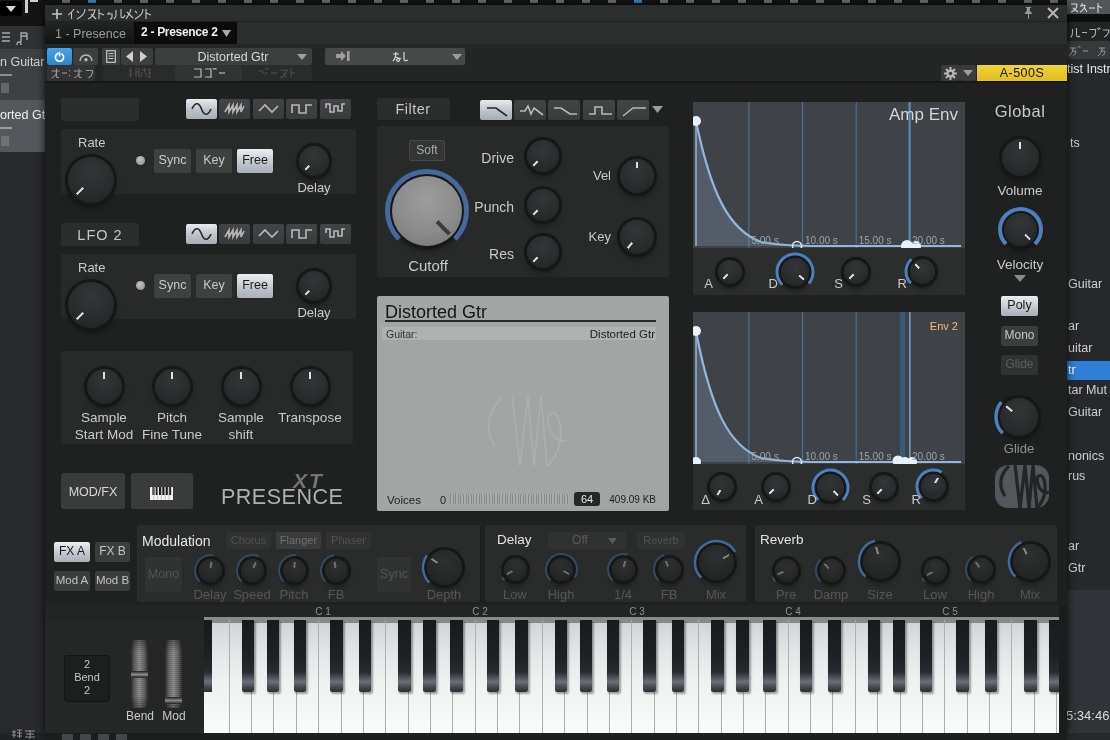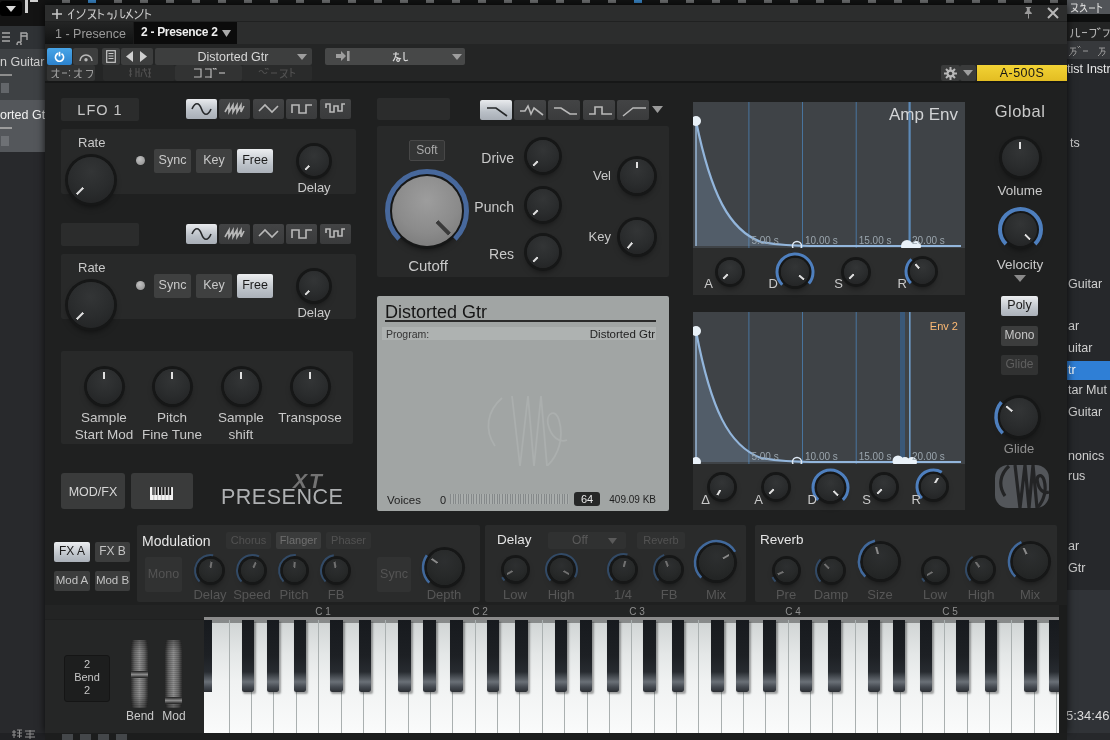--- a/index.html
+++ b/index.html
@@ -217,21 +217,20 @@
       </g>
       <circle cx="6.5" cy="6.5" r="1.8" fill="#3a3b3b"></circle>
     </svg>
 <div class="" style="left:960px;top:65px;width:16px;height:16px;background:#3a3b3b;border-radius:2px;"></div>
 <svg style="left:963px;top:70px" width="10" height="6">
       <path d="M0 0 L5 6 L10 0 Z" fill="#9e9e9e"></path>
     </svg>
 <div class="" style="left:977px;top:65px;width:90px;height:16px;background:linear-gradient(#f2d335,#e3bd22);"></div>
 <div class="t" style="left:922px;top:66px;width:200px;text-align:center;font-size:12.5px;color:#151515;letter-spacing:.5px;">A-500S</div>
 <div class="" style="left:61px;top:98px;width:78px;height:23px;background:#2b2c2c;border-radius:2px;"></div>
-<div class="t" style="left:0px;top:102px;width:200px;text-align:center;font-size:14.5px;color:#c6c6c6;letter-spacing:1px;">LFO 1</div>
 <div class="" style="left:186.0px;top:99px;width:31px;height:20px;background:linear-gradient(#e8eaed,#b9bfc6 60%,#a8aeb6);border-radius:2px;"></div>
 <svg style="left:188.0px;top:99px" width="27" height="20">
       <path d="M4 10 C 7 3, 11 3, 13.5 10 C 16 17, 20 17, 23 10" stroke="#26282a" stroke-width="1.6" fill="none"></path>
     </svg>
 <div class="" style="left:219.4px;top:99px;width:31px;height:20px;background:linear-gradient(#434445,#3a3b3c);border-radius:2px;"></div>
 <svg style="left:221.4px;top:99px" width="27" height="20">
       <path d="M4 13 L8 6 L8 13 L12 6 L12 13 L16 6 L16 13 L20 6 L20 13 L23 7" stroke="#b9b9b9" stroke-width="1.6" fill="none"></path>
     </svg>
 <div class="" style="left:252.8px;top:99px;width:31px;height:20px;background:linear-gradient(#434445,#3a3b3c);border-radius:2px;"></div>
 <svg style="left:254.8px;top:99px" width="27" height="20">
@@ -255,20 +254,21 @@
 <div class="t" style="left:72.5px;top:153.25px;width:200px;text-align:center;font-size:12.5px;color:#c9c9c9;">Sync</div>
 <div class="" style="left:196px;top:149px;width:36px;height:24px;background:#3f4040;border-radius:2px;"></div>
 <div class="t" style="left:114.0px;top:153.25px;width:200px;text-align:center;font-size:12.5px;color:#c9c9c9;">Key</div>
 <div class="" style="left:237px;top:149px;width:36px;height:24px;background:linear-gradient(#eceef0,#b9bfc6 70%,#abb1b9);border-radius:2px;"></div>
 <div class="t" style="left:155.0px;top:153.25px;width:200px;text-align:center;font-size:12.5px;color:#1b1b1b;">Free</div>
 <div style="position:absolute;left:299.0px;top:146.0px;width:30px;height:30px;border-radius:50%;background:radial-gradient(circle at 50% 32%, #333536 0%, #2a2c2d 52%, #202122 100%);box-shadow:0 0 0 3px #161717, 0 4px 6px rgba(0,0,0,.5);">
 <div style="position:absolute;left:calc(50% - 1.0px);bottom:50%;width:2px;height:15.0px;transform-origin:50% 100%;transform:rotate(-135deg);background:linear-gradient(to bottom,transparent 0,transparent 2.5px,#e0e0e0 2.5px,#e0e0e0 8.5px,transparent 8.5px);"></div>
 </div>
 <div class="t" style="left:214px;top:181px;width:200px;text-align:center;font-size:13px;color:#c9c9c9;">Delay</div>
 <div class="" style="left:61px;top:223px;width:78px;height:23px;background:#2b2c2c;border-radius:2px;"></div>
+<div class="t" style="left:0px;top:227px;width:200px;text-align:center;font-size:14.5px;color:#c6c6c6;letter-spacing:1px;">LFO 2</div>
 <div class="" style="left:186.0px;top:224px;width:31px;height:20px;background:linear-gradient(#e8eaed,#b9bfc6 60%,#a8aeb6);border-radius:2px;"></div>
 <svg style="left:188.0px;top:224px" width="27" height="20">
       <path d="M4 10 C 7 3, 11 3, 13.5 10 C 16 17, 20 17, 23 10" stroke="#26282a" stroke-width="1.6" fill="none"></path>
     </svg>
 <div class="" style="left:219.4px;top:224px;width:31px;height:20px;background:linear-gradient(#434445,#3a3b3c);border-radius:2px;"></div>
 <svg style="left:221.4px;top:224px" width="27" height="20">
       <path d="M4 13 L8 6 L8 13 L12 6 L12 13 L16 6 L16 13 L20 6 L20 13 L23 7" stroke="#b9b9b9" stroke-width="1.6" fill="none"></path>
     </svg>
 <div class="" style="left:252.8px;top:224px;width:31px;height:20px;background:linear-gradient(#434445,#3a3b3c);border-radius:2px;"></div>
 <svg style="left:254.8px;top:224px" width="27" height="20">
@@ -327,20 +327,21 @@
       <rect x="5.699999999999999" y="0" width="2.2" height="8" fill="#1a1a1a"></rect>
       <rect x="9.0" y="0" width="2.2" height="8" fill="#1a1a1a"></rect>
       <rect x="12.299999999999999" y="0" width="2.2" height="8" fill="#1a1a1a"></rect>
       <rect x="15.6" y="0" width="2.2" height="8" fill="#1a1a1a"></rect>
       <rect x="18.9" y="0" width="2.2" height="8" fill="#1a1a1a"></rect>
       <path d="M3.8 0 V13 M7.6 0 V13 M11.4 0 V13 M15.2 0 V13 M19 0 V13" stroke="#aaa" stroke-width="0.7"></path>
     </svg>
 <div class="t" style="left:293px;top:469px;font-size:21px;color:#737373;font-weight:bold;font-style:italic;letter-spacing:2px;">XT</div>
 <div class="t" style="left:221px;top:485px;font-size:21.5px;color:#aeb0b2;letter-spacing:0.5px;">PRESENCE</div>
 <div class="" style="left:377px;top:98px;width:73px;height:22px;background:#2b2c2c;border-radius:2px;"></div>
+<div class="t" style="left:313px;top:101px;width:200px;text-align:center;font-size:14.5px;color:#c6c6c6;letter-spacing:.5px;">Filter</div>
 <div class="" style="left:480.0px;top:100px;width:32px;height:20px;background:linear-gradient(#e8eaed,#b9bfc6 60%,#a8aeb6);border-radius:2px;"></div>
 <svg style="left:482.0px;top:100px" width="28" height="20">
       <path d="M5 8 H14 L25 16" stroke="#26282a" stroke-width="1.6" fill="none"></path>
     </svg>
 <div class="" style="left:514.2px;top:100px;width:32px;height:20px;background:linear-gradient(#434445,#3a3b3c);border-radius:2px;"></div>
 <svg style="left:516.2px;top:100px" width="28" height="20">
       <path d="M4 11 H9 L12 6 L15 14 L18 8 L27 15" stroke="#b9b9b9" stroke-width="1.6" fill="none"></path>
     </svg>
 <div class="" style="left:548.4px;top:100px;width:32px;height:20px;background:linear-gradient(#434445,#3a3b3c);border-radius:2px;"></div>
 <svg style="left:550.4px;top:100px" width="28" height="20">
@@ -384,21 +385,21 @@
 </div>
 <div class="t" style="left:411px;top:169px;width:200px;text-align:right;font-size:13px;color:#c9c9c9;">Vel</div>
 <div style="position:absolute;left:620.0px;top:220.0px;width:34px;height:34px;border-radius:50%;background:radial-gradient(circle at 50% 32%, #333536 0%, #2a2c2d 52%, #202122 100%);box-shadow:0 0 0 3px #161717, 0 4px 6px rgba(0,0,0,.5);">
 <div style="position:absolute;left:calc(50% - 1.0px);bottom:50%;width:2px;height:17.0px;transform-origin:50% 100%;transform:rotate(-140deg);background:linear-gradient(to bottom,transparent 0,transparent 2.5px,#e0e0e0 2.5px,#e0e0e0 9.3px,transparent 9.3px);"></div>
 </div>
 <div class="t" style="left:411px;top:230px;width:200px;text-align:right;font-size:13px;color:#c9c9c9;">Key</div>
 <div class="" style="left:377px;top:296px;width:292px;height:215px;background:#a1a5a4;border-radius:2px;"></div>
 <div class="t" style="left:385px;top:302px;font-size:18px;color:#161616;">Distorted Gtr</div>
 <div class="" style="left:385px;top:320px;width:271px;height:1.5px;background:#2a2a2a;"></div>
 <div class="" style="left:382px;top:327px;width:274px;height:13px;background:#aeb2b1;"></div>
-<div class="t" style="left:386px;top:328px;font-size:10.5px;color:#333;">Program:</div>
+<div class="t" style="left:386px;top:328px;font-size:10.5px;color:#333;">Guitar:</div>
 <div class="t" style="left:455px;top:328px;width:200px;text-align:right;font-size:11.5px;color:#222;">Distorted Gtr</div>
 <svg style="left:479px;top:396px" width="90" height="70" stroke="#abafae" stroke-width="1.8" fill="none">
       <path d="M23 2 C 8 15, 5 34, 16 50"></path>
       <path d="M33 0 L41 70 L49 0 L55 70 L62 0 L68 70"></path>
       <path d="M68 70 C 80 59, 85 41, 80 24 C 77 13, 67 16, 69 28 C 72 41, 80 47, 88 44"></path>
     </svg>
 <div class="t" style="left:387px;top:494px;font-size:11.5px;color:#1f1f1f;">Voices</div>
 <div class="t" style="left:246px;top:494px;width:200px;text-align:right;font-size:11px;color:#1f1f1f;">0</div>
 <div class="" style="left:450px;top:494px;width:119px;height:10px;background:repeating-linear-gradient(90deg,#85898a 0 1px,#a9adac 1px 2.6px);"></div>
 <div class="" style="left:574px;top:492px;width:26px;height:14px;background:#262727;border-radius:3px;"></div>

